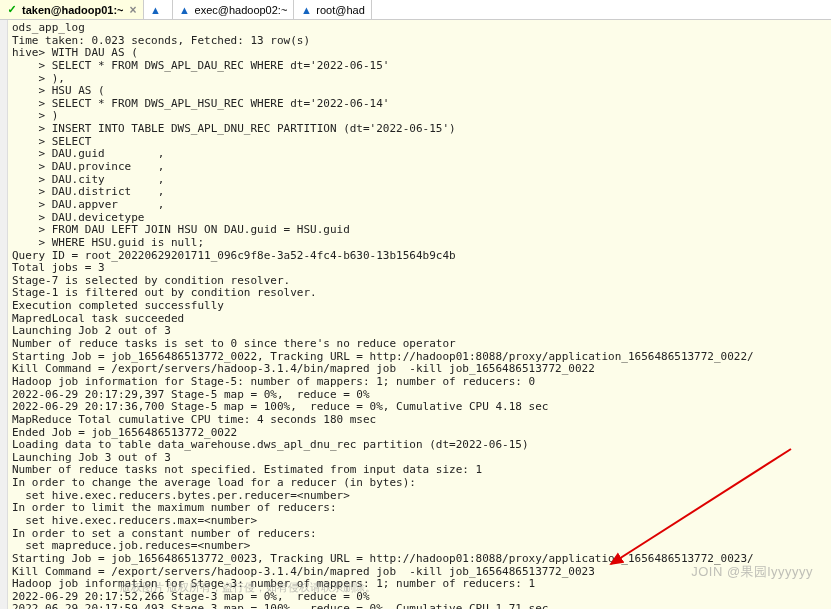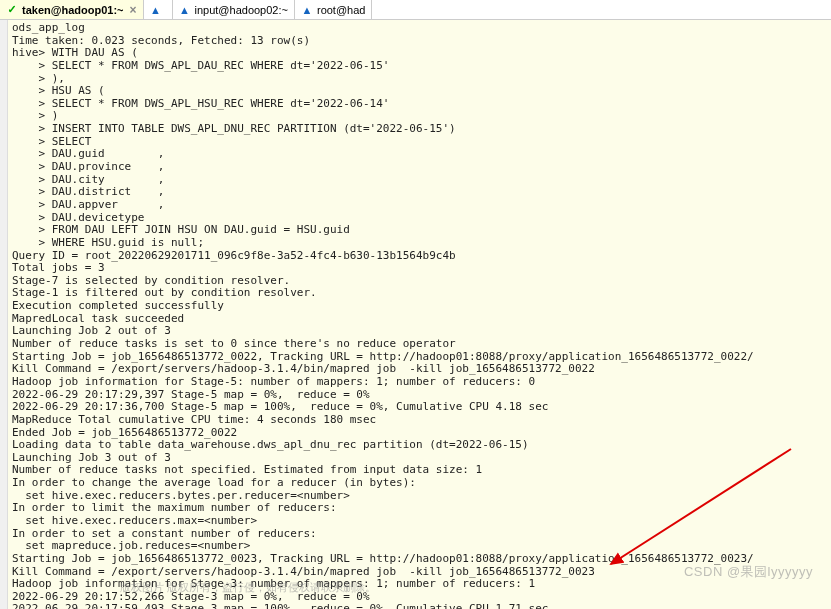--- a/index.html
+++ b/index.html
@@ -101,21 +101,21 @@
   <div class="tab active">
     <span class="tab-icon" style="color:#0a0;font-weight:bold">✓</span>
     <span>taken@hadoop01:~</span>
     <span class="tab-close">×</span>
   </div>
   <div class="tab">
     <span class="tab-icon" style="color:#1565c0">▲</span>
   </div>
   <div class="tab">
     <span class="tab-icon" style="color:#1565c0">▲</span>
-    <span>input@hadoop02:~</span>
+    <span>exec@hadoop02:~</span>
   </div>
   <div class="tab">
     <span class="tab-icon" style="color:#1565c0">▲</span>
     <span>root@had</span>
   </div>
 </div>
 
 <div class="sidebar-left"></div>
 
 <div class="content-wrap">
@@ -178,14 +178,14 @@
 
 <svg class="arrow" viewBox="0 0 230 140">
   <defs>
     <marker id="arrowhead" markerWidth="8" markerHeight="8" refX="6" refY="3" orient="auto">
       <polygon points="0 0, 7 3, 0 6" fill="#d00"></polygon>
     </marker>
   </defs>
   <line x1="210" y1="10" x2="30" y2="125" stroke="#d00" stroke-width="2" marker-end="url(#arrowhead)"></line>
 </svg>
 
-<div class="watermark">CSDN @果园lyyyyyy</div>
+<div class="watermark">JOIN @果园lyyyyyy</div>
 <div class="footer-note">版权图片 版权所有，盗行侵；如有侵权请联系删除。</div>
 
 </body></html>

